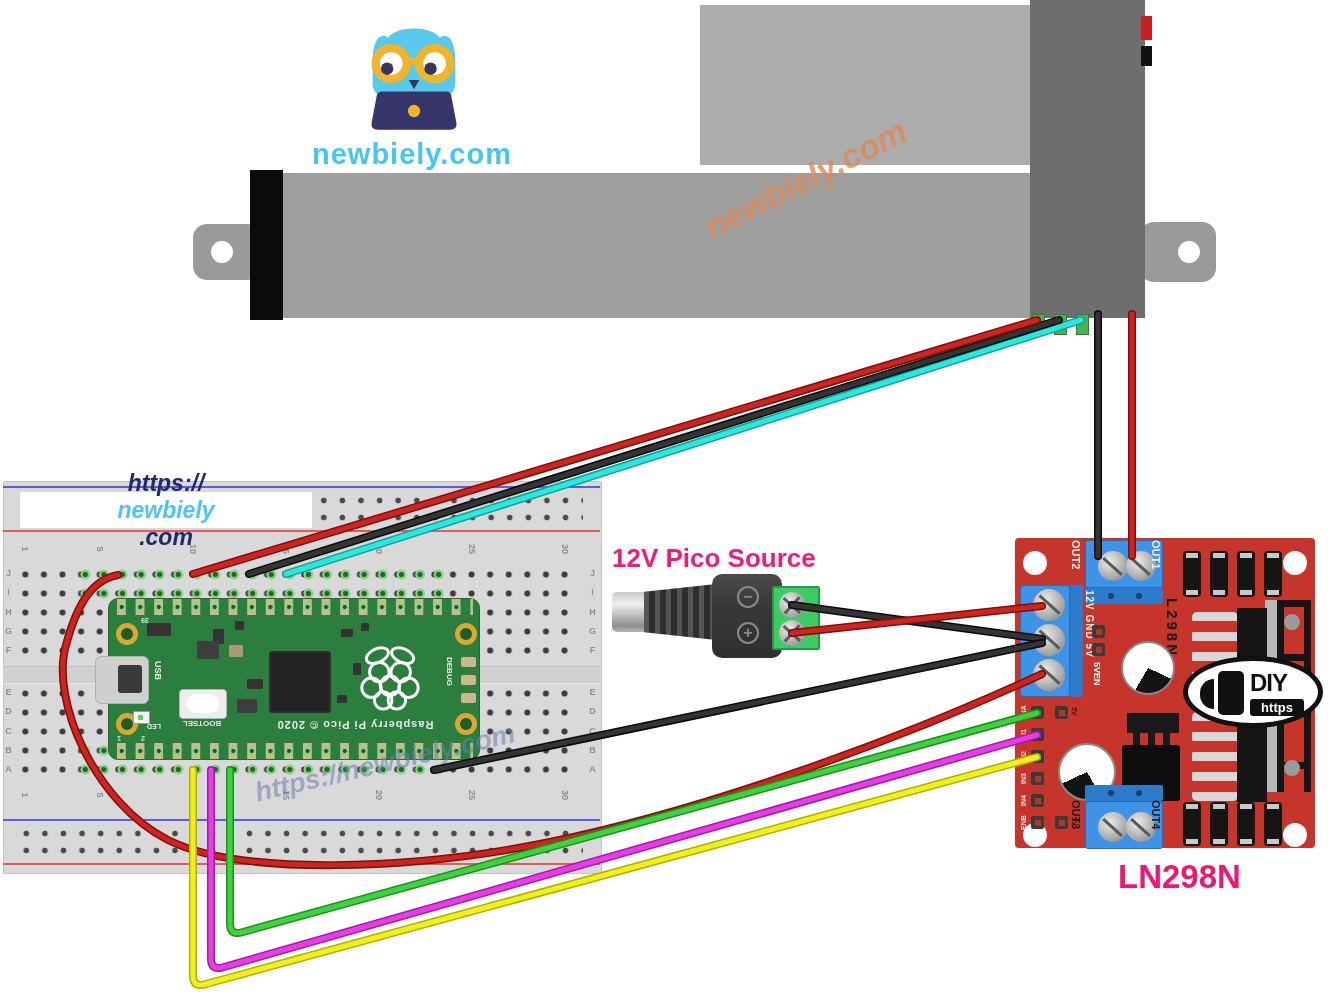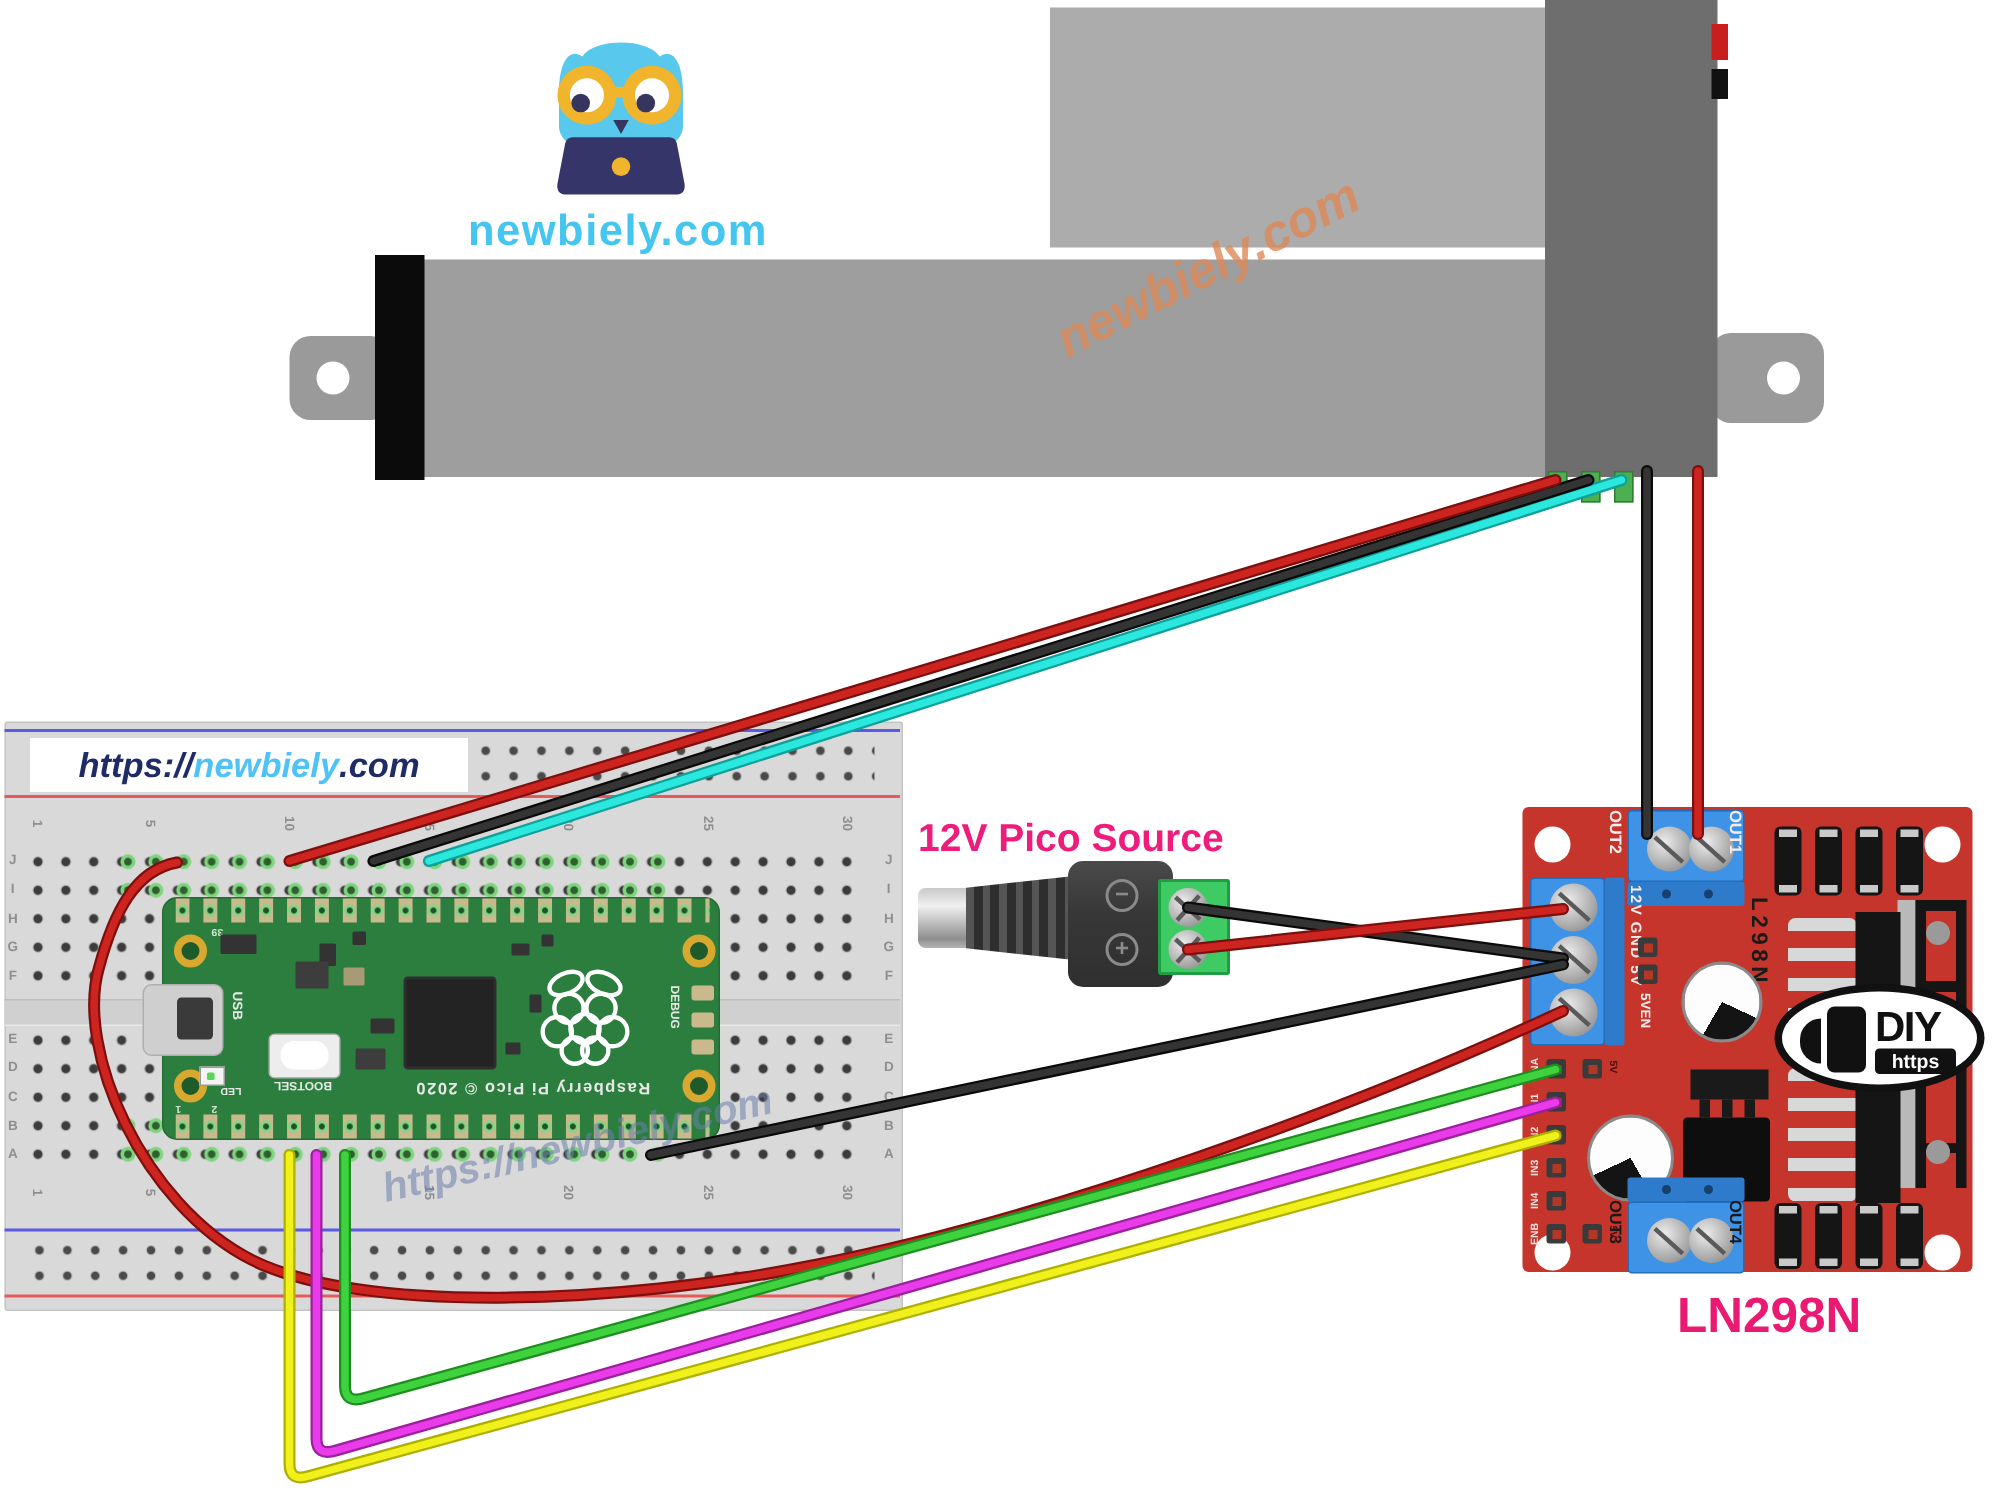--- a/index.html
+++ b/index.html
@@ -14,21 +14,21 @@
             background-size:18.6px 19px;}
   .bb-holes-green{background-image:radial-gradient(circle at 9.3px 9.5px,#2F5F2F 2.2px,#7FD47F 3px 4.6px,transparent 5.3px);
             background-size:18.6px 19px;}
   .rail-holes{background-image:radial-gradient(circle at 9.3px 8.5px,#4A4A4A 2.4px,#B3B3B3 3px,transparent 3.6px);
             background-size:18.6px 17px;}
   .bb-notch{background:#D0D0D0;border-top:1px solid #BFBFBF;border-bottom:1px solid #E8E8E8;}
   .bb-letter{font-size:9px;color:#8F8F8F;font-weight:bold;line-height:1;}
   .bb-num{font-size:9px;color:#8F8F8F;font-weight:bold;transform:rotate(90deg);transform-origin:center;display:block;width:14px;text-align:center;}
   .lettercol{display:flex;flex-direction:column;justify-content:space-between;align-items:center;}
   .wmbox{background:#fff;display:flex;align-items:center;justify-content:center;
-         font-style:italic;font-weight:bold;font-size:23px;}
+         font-style:italic;font-weight:bold;font-size:23px;flex-direction:column;}
   .wm-dark{color:#1F2B66;} .wm-blue{color:#4FC3F7;}
   .wm-diag{font-weight:bold;font-style:italic;white-space:nowrap;}
   
   .act-gray{background:#9E9E9E;} .act-light{background:#ACACAC;} .act-dark{background:#6E6E6E;}
   .act-black{background:#0B0B0B;}
   .act-tab{background:#9A9A9A;border-radius:14px;}
   .act-hole{background:#fff;border-radius:50%;}
   .act-pin{background:#4CAF50;border:1px solid #2E7D32;}
   .headline{color:#EE1C7B;font-weight:800;}
   
@@ -315,21 +315,21 @@
   <div class="abs tdot" style="left:1108px;top:790px;"></div>
   <div class="abs tdot" style="left:1136px;top:790px;"></div>
   <div class="screw" style="left:1098px;top:812px;width:30px;height:30px;"></div>
   <div class="screw" style="left:1126px;top:812px;width:30px;height:30px;"></div>
   <span class="abs silk-dark vtext" style="left:1070px;top:800px;font-size:11px;">OUT3</span>
   <span class="abs silk-dark vtext" style="left:1150px;top:800px;font-size:11px;">OUT4</span>
 
   <div class="abs oval" style="left:1183px;top:656px;width:140px;height:72px;">
     <div class="abs" style="left:12px;top:18px;width:14px;height:30px;background:#111;border-radius:14px 0 0 14px;"></div>
     <div class="abs" style="left:30px;top:10px;width:26px;height:44px;background:#111;border-radius:5px;"></div>
-    <span class="abs" style="left:62px;top:8px;font-size:28px;font-weight:900;color:#111;letter-spacing:-1px;">DIY</span>
+    <span class="abs" style="left:62px;top:8px;font-size:24px;font-weight:900;color:#111;letter-spacing:-1px;">DIY</span>
     <span class="abs" style="left:62px;top:38px;width:54px;text-align:center;font-size:13px;font-weight:bold;color:#FFF;background:#111;border-radius:3px;padding:1px 0;">https</span>
   </div>
 
   <div class="abs headline" style="left:1118px;top:858px;font-size:33px;color:#EA1A72;">LN298N</div>
 
   <svg class="abs" width="1330" height="1000" viewBox="0 0 1330 1000" style="left:0;top:0;pointer-events:none;" fill="none" stroke-linecap="round" stroke-linejoin="round">
     <g>
       <path d="M 1081 320 L 286 574" stroke="#0FA09A" stroke-width="8"></path>
       <path d="M 1081 320 L 286 574" stroke="#2BE8DE" stroke-width="5"></path>
     </g>

